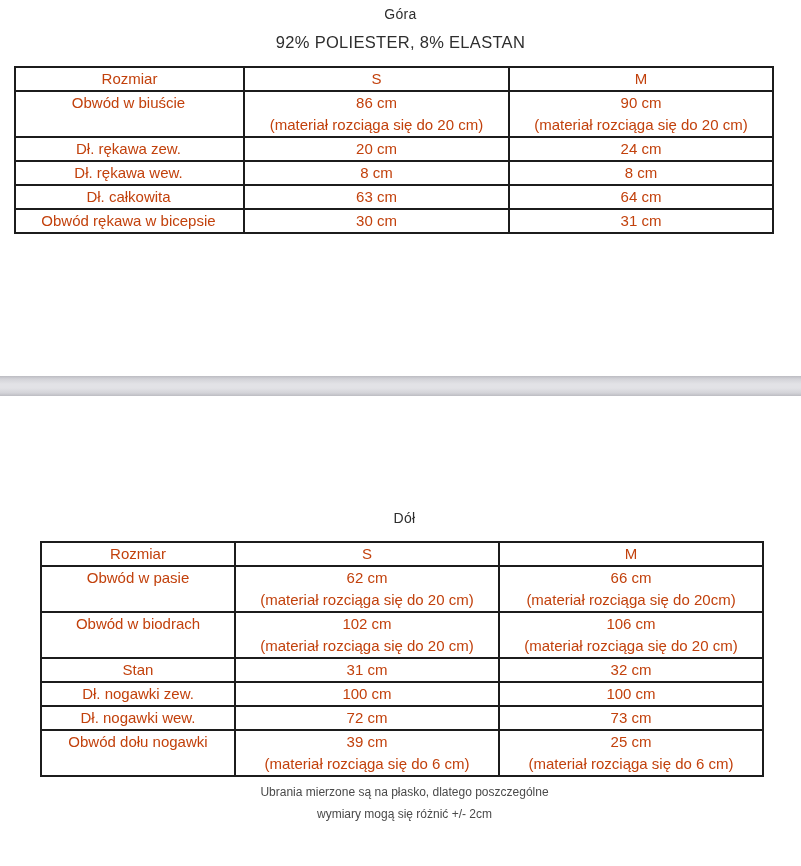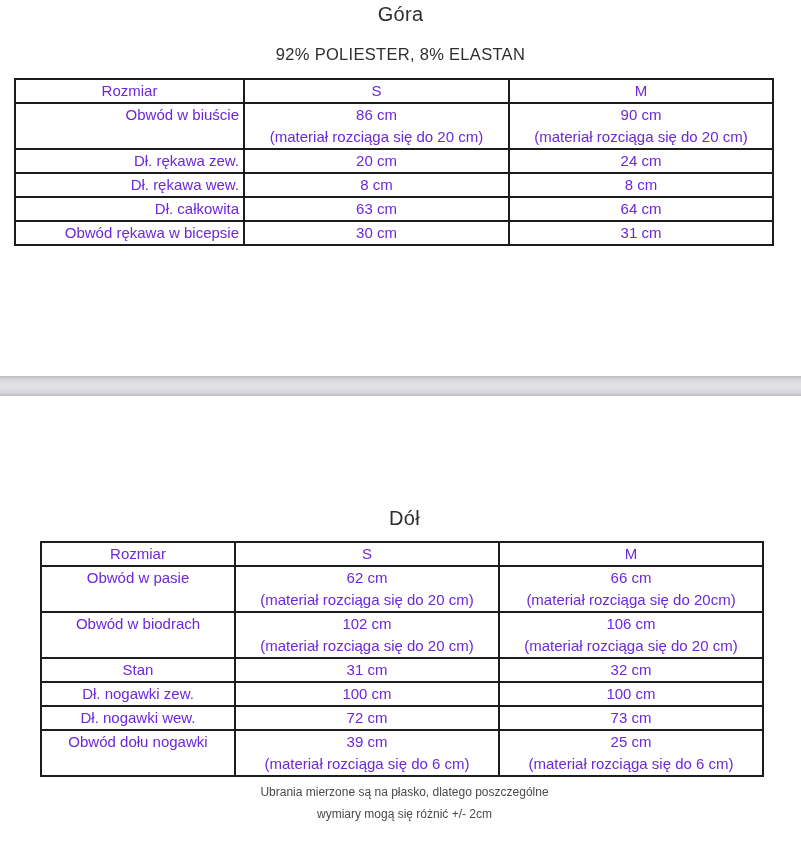--- a/index.html
+++ b/index.html
@@ -11,58 +11,58 @@
   #page {
     position: relative;
     width: 801px;
     height: 866px;
     background: #ffffff;
     overflow: hidden;
     color: #3d3d3d;
   }
   .section-title {
     text-align: center;
-    font-size: 20px;
+    font-size: 14px;
     line-height: 24px;
     font-weight: 500;
     color: #2e2e2e;
     letter-spacing: 0.3px;
   }
   .subtitle {
     text-align: center;
     font-size: 16.5px;
     line-height: 24px;
     font-weight: 500;
     color: #2e2e2e;
     letter-spacing: 0.3px;
-    margin-top: 16px;
+    margin-top: 4px;
   }
   #top-block { position: absolute; top: 2px; left: 0; width: 801px; }
   #bottom-block { position: absolute; top: 506px; left: 4px; width: 801px; }
 
   table {
     border-collapse: collapse;
     table-layout: fixed;
   }
   #gora-table { width: 758px; margin: 12px 0 0 14px; }
   #dol-table  { width: 722px; margin: 11px 0 0 36px; }
   td {
     border: 2px solid #1c1c1c;
-    padding: 0 4px;
+    padding: 0 16px;
     font-size: 15px;
     line-height: 22px;
-    color: #6d28d9;
+    color: #c2410c;
     text-align: center;
     vertical-align: top;
     overflow: hidden;
     white-space: nowrap;
   }
   tr.h1line td { height: 21px; }
   tr.h2line td { height: 44px; }
-  #gora-table td.label-cell { text-align: right; padding-left: 14px; }
+  #gora-table td.label-cell { text-align: center; padding-left: 14px; }
   .note { font-size: 15px; line-height: 22px; }
 
   #page-divider {
     position: absolute;
     top: 376px;
     left: 0;
     width: 801px;
     height: 20px;
     background: linear-gradient(to bottom,
       #bcbcc2 0px, #d3d3d8 3px, #e2e2e6 8px,

